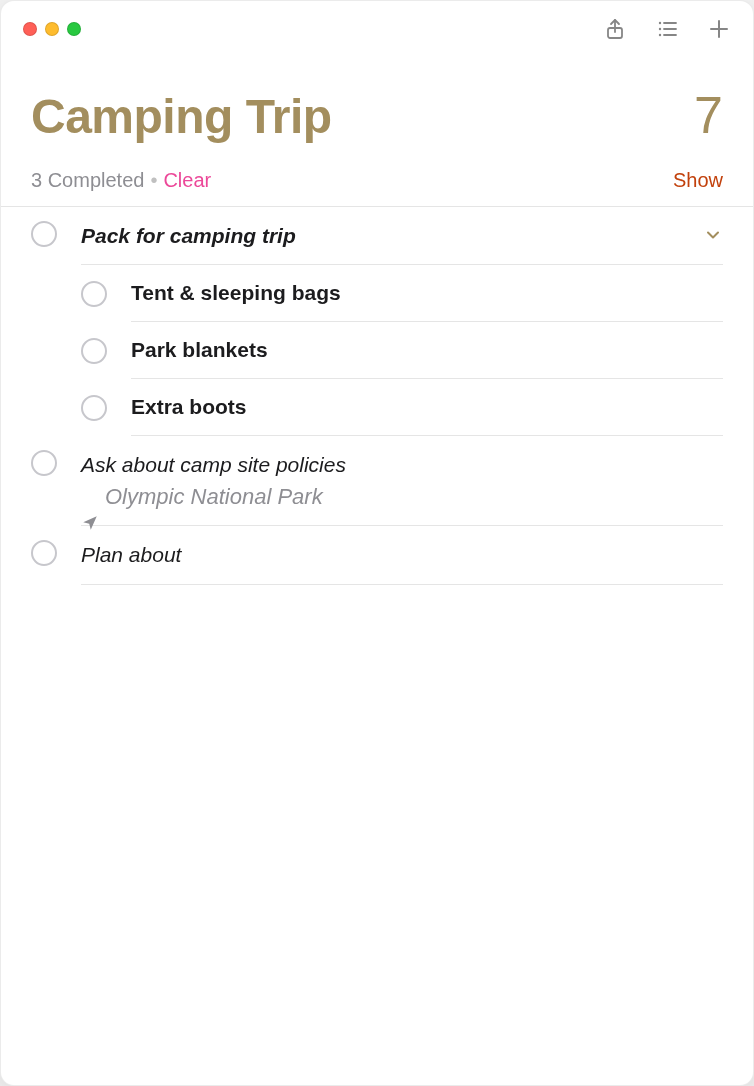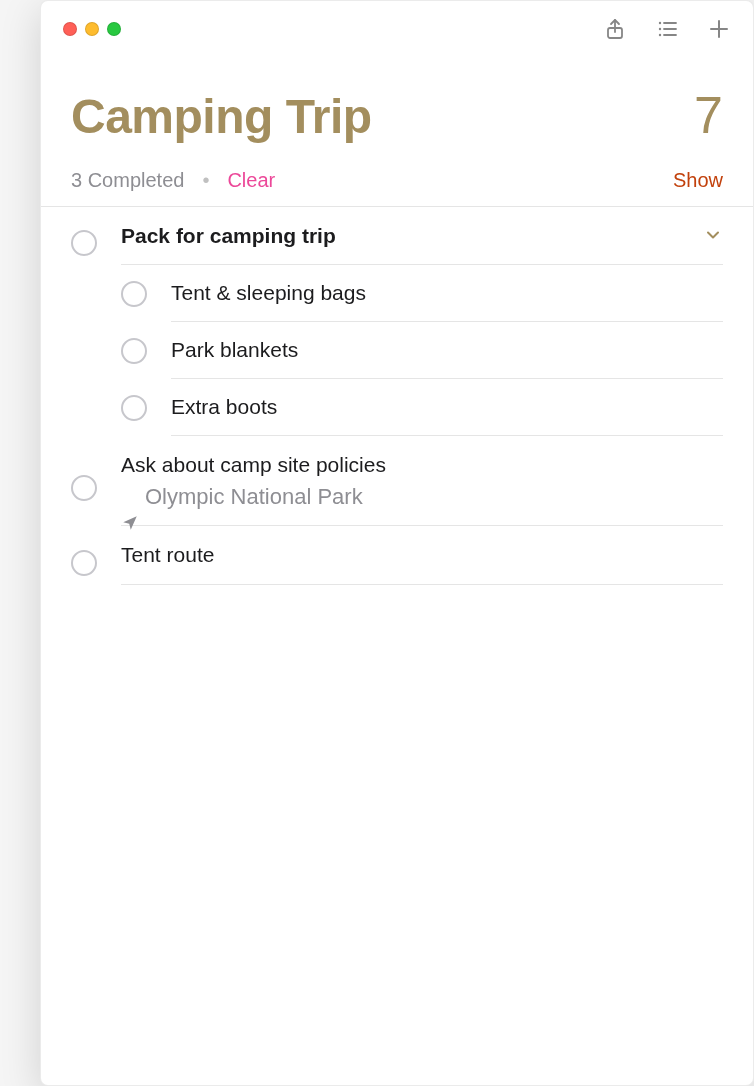--- a/index.html
+++ b/index.html
@@ -13,26 +13,25 @@
       background: #f5f5f5;
       display: flex;
       justify-content: center;
       align-items: flex-start;
       padding: 0;
     }
     .window {
       width: 754px;
       height: 1086px;
       background: #ffffff;
-      border-radius: 8px;
+      border-radius: 14px;
       box-shadow: 0 10px 40px rgba(0,0,0,0.15);
       position: relative;
       overflow: hidden;
       border: 1px solid rgba(0,0,0,0.08);
-      margin-left: 40px;
     }
 
     
     .titlebar {
       display: flex;
       align-items: center;
       justify-content: space-between;
       height: 56px;
       padding: 0 22px;
     }
@@ -92,35 +91,36 @@
       display: flex;
       align-items: center;
       justify-content: space-between;
       padding: 16px 30px 14px 30px;
       font-size: 20px;
       border-bottom: 1px solid #e5e5e5;
     }
     .status-left {
       display: flex;
       align-items: flex-start;
-      gap: 18px;
+      gap: 6px;
       color: #8e8e93;
     }
     .status-sep { color: #c0c0c0; }
     .status-clear { color: #ec4899; cursor: pointer; }
     .status-show { color: #c2410c; cursor: pointer; }
 
     
     .reminder-list {
       padding: 0 30px;
     }
     .row {
       display: flex;
-      align-items: center;
+      align-items: flex-start;
       position: relative;
+      font-style: italic;
     }
     .row .circle {
       flex-shrink: 0;
       width: 26px;
       height: 26px;
       border-radius: 50%;
       border: 2px solid #c7c7cc;
       margin-top: 14px;
       margin-right: 24px;
       cursor: pointer;
@@ -157,20 +157,21 @@
     .row .caret {
       position: absolute;
       right: 0;
       top: 18px;
       color: #A38E5E;
     }
 
     
     .subtasks {
       margin-left: 50px;
+      font-weight: bold;
     }
     .subrow {
       display: flex;
       align-items: center;
     }
     .subrow .circle {
       flex-shrink: 0;
       width: 26px;
       height: 26px;
       border-radius: 50%;
@@ -282,19 +283,19 @@
               </svg>
           </span>
           <div>Olympic National Park</div>
         </div>
       </div>
     </div>
 
     <div class="row">
       <div class="circle"></div>
       <div class="content">
-        <div class="title">Tent route</div>
+        <div class="title">Plan about</div>
       </div>
     </div>
 
   </div>
 
 </div>
 
 </body></html>

